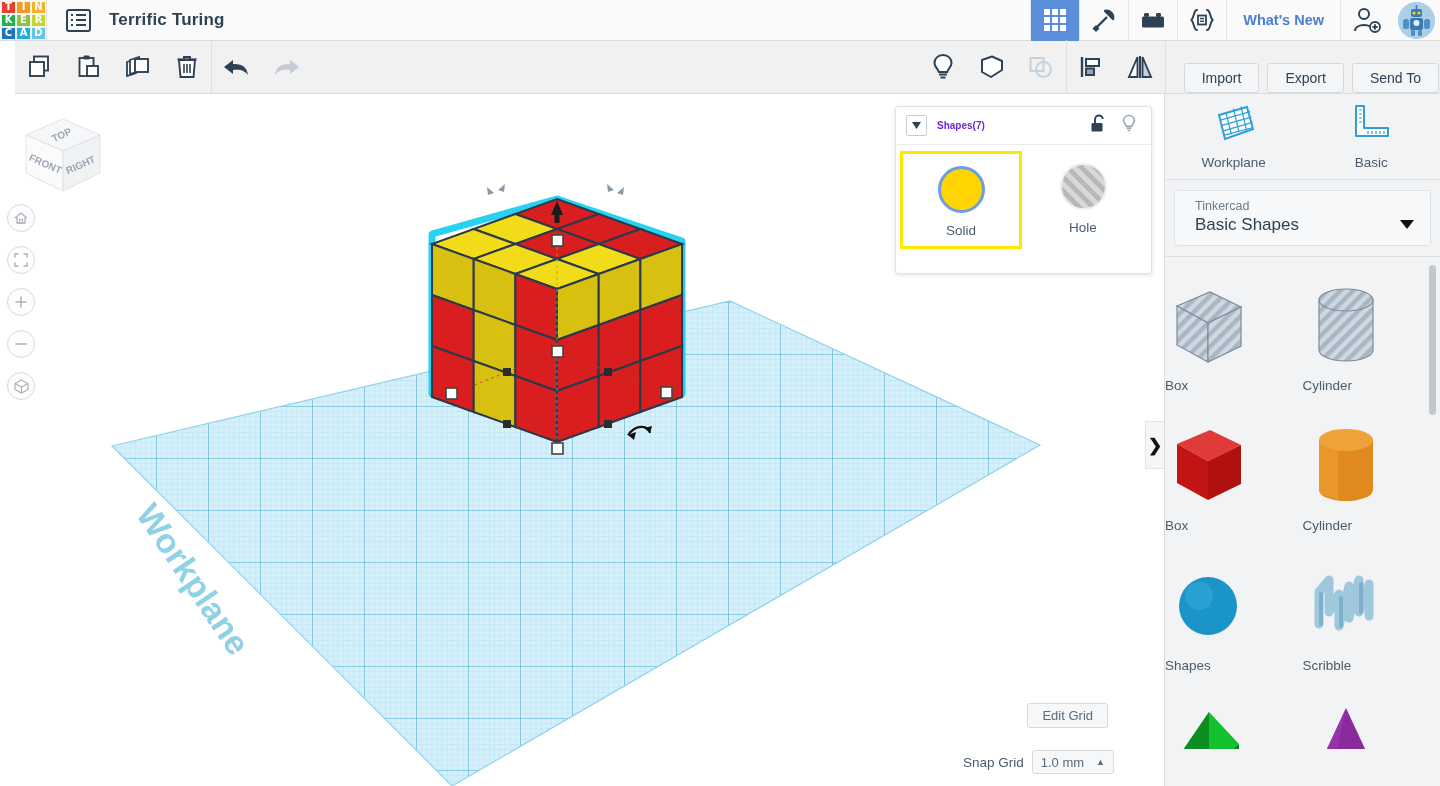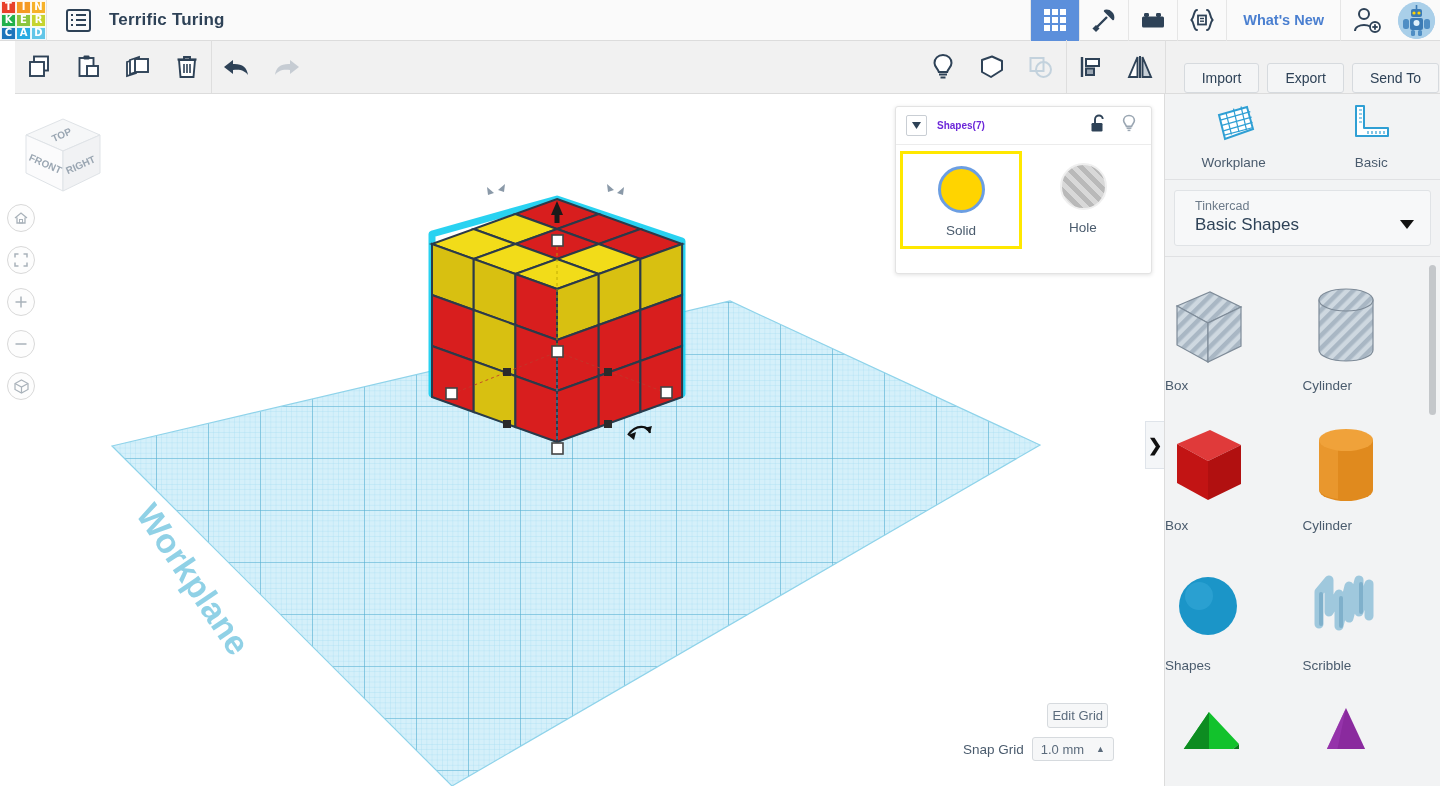--- a/index.html
+++ b/index.html
@@ -102,25 +102,25 @@
 
   .panel-toggle {
     position: absolute; right: 0px; top: 327px; width: 19px; height: 48px;
     background: #f4f6f8; border: 1px solid #dfe4ea; border-right: none;
     display: flex; align-items: center; justify-content: center;
     font-size: 17px; color: #111; font-weight: bold;
   }
 
   .grid-ctl { position: absolute; right: 56px; bottom: 58px; }
   .edit-grid {
-    height: 25px; padding: 0 4px; background: #f6f7f8;
+    height: 25px; padding: 0 14px; background: #f6f7f8;
     border: 1px solid #d6dade; border-radius: 3px;
     color: #5b6b7c; font-size: 13px; display: flex; align-items: center;
   }
-  .snap-row { position: absolute; right: 50px; bottom: 25px; display: flex; align-items: center; gap: 8px; }
+  .snap-row { position: absolute; right: 50px; bottom: 12px; display: flex; align-items: center; gap: 8px; }
   .snap-lbl { color: #4a5b6d; font-size: 13.5px; }
   .snap-val {
     height: 24px; padding: 0 8px; background: #f6f7f8;
     border: 1px solid #d6dade; border-radius: 3px;
     color: #5b6b7c; font-size: 13px; display: flex; align-items: center; gap: 12px;
   }
 
   
   .shapes-panel {
     position: absolute; left: 895px; top: 106px; width: 257px;

